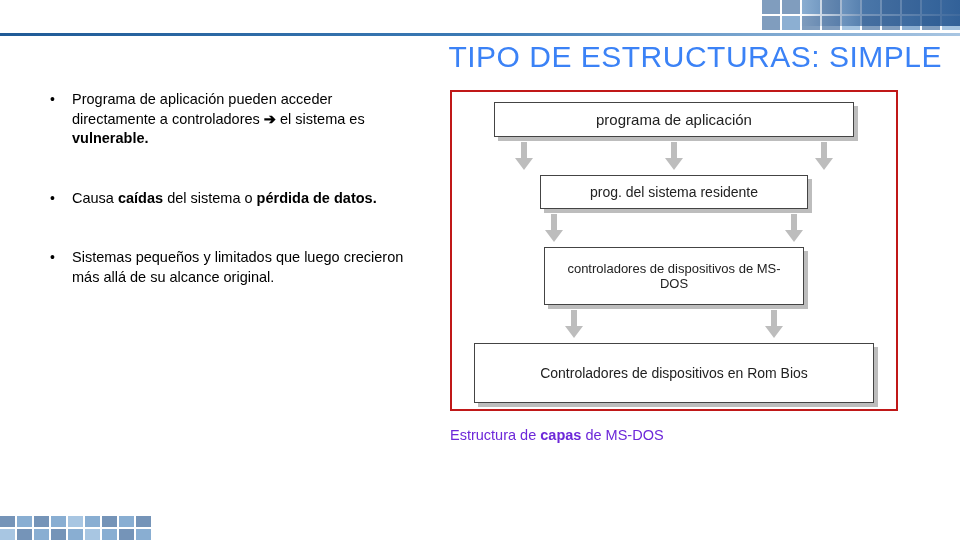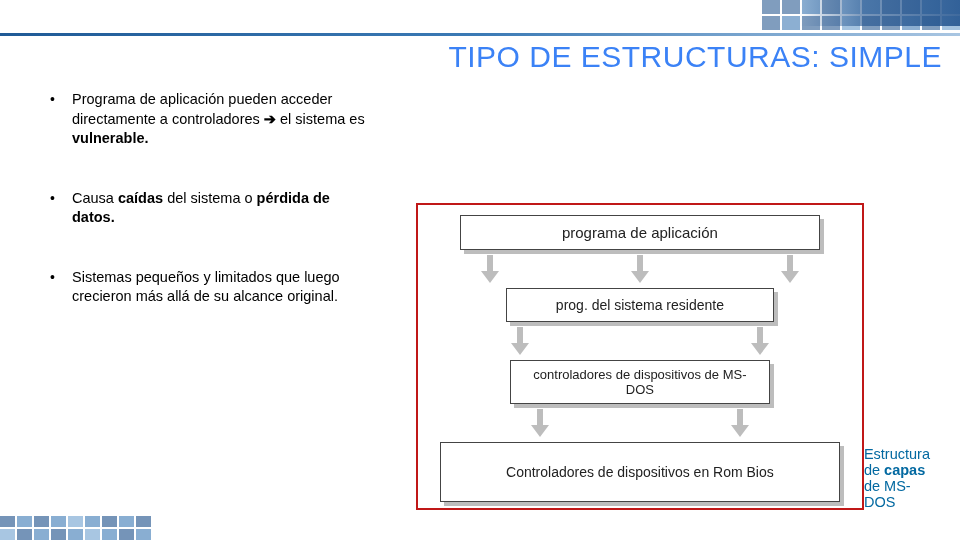--- a/index.html
+++ b/index.html
@@ -63,22 +63,22 @@
     position: absolute;
     left: 0; top: 0;
     font-size: 14px;
     color: #000;
   }
   .bullets b { font-weight: 700; }
   .arrow-glyph { font-family: 'Segoe UI Symbol', Arial; font-weight: 700; }
   .col-right {
     flex: 1;
     display: flex;
-    flex-direction: row;
-    align-items: flex-end;
+    flex-direction: column;
+    align-items: flex-start;
   }
   .diagram {
     border: 2px solid #c01818;
     padding: 10px 22px 6px 22px;
     display: flex;
     flex-direction: column;
     align-items: center;
     background: #fff;
   }
   .layerbox {
@@ -87,21 +87,21 @@
     background: #fff;
     border: 1px solid #444;
     padding: 8px 14px;
     text-align: center;
     font-size: 15px;
     color: #222;
     box-shadow: 4px 4px 0 0 #bdbdbd;
     margin: 0;
   }
   .layerbox.small1 { width: 268px; font-size: 14px; }
-  .layerbox.small2 { width: 260px; font-size: 13px; padding: 6px 10px; }
+  .layerbox.small2 { width: 260px; font-size: 13px; padding: 13px 10px; }
   .layerbox.wide { width: 400px; font-size: 14px; padding: 20px 14px; line-height: 1.3; }
   .arrows-row {
     display: flex;
     justify-content: space-between;
     width: 300px;
     height: 34px;
     align-items: center;
     margin: 2px 0 2px 0;
   }
   .arrows-row.narrow { width: 240px; }
@@ -122,21 +122,21 @@
     position: absolute;
     left: -9px; top: 2px;
     width: 0; height: 0;
     border-left: 9px solid transparent;
     border-right: 9px solid transparent;
     border-top: 12px solid #bdbdbd;
   }
   .caption {
     margin-top: 16px;
     font-size: 14.5px;
-    color: #0369a1;
+    color: #6d28d9;
   }
   .caption b { font-weight: 700; }
   .bottom-deco {
     position: absolute;
     left: 0; bottom: 0;
     width: 150px; height: 24px;
     display: grid; grid-template-columns: repeat(9, 15px); grid-auto-rows: 11px; gap: 2px;
     opacity: 0.6;
   }
   .bottom-deco div { background: #1a4e8a; }

